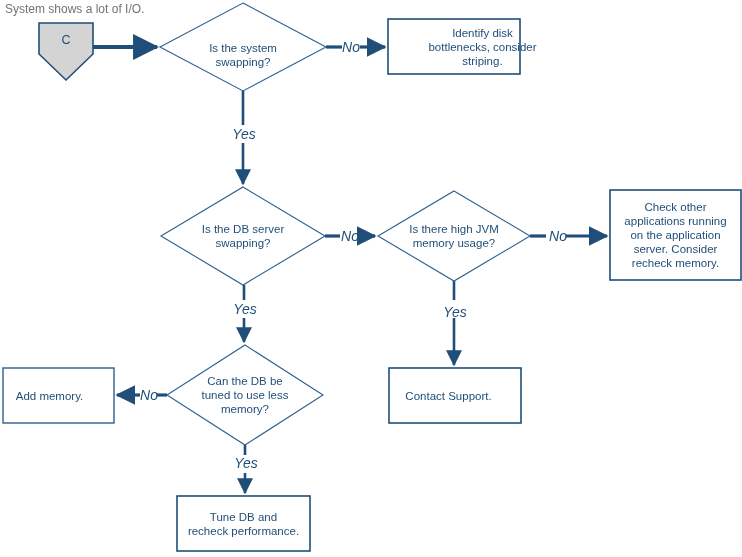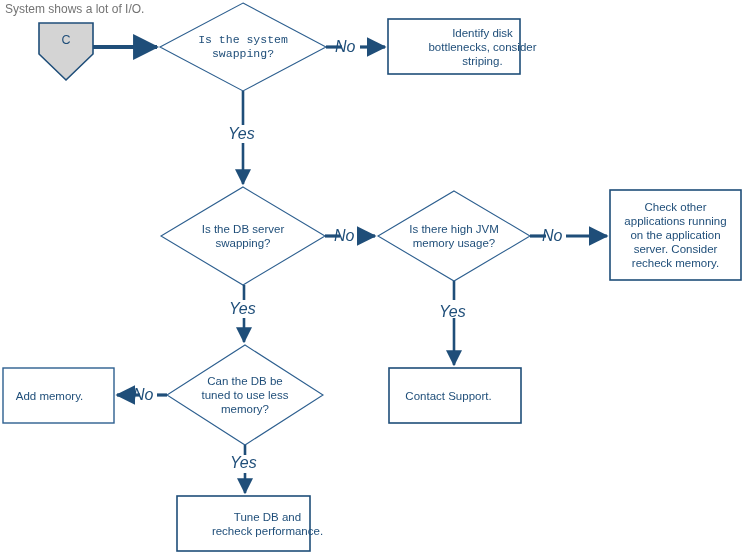--- a/index.html
+++ b/index.html
@@ -32,23 +32,24 @@
     pointer-events: none;
     white-space: pre-line;
     display: flex;
     align-items: center;
     justify-content: center;
   }
   .edge-label {
     position: absolute;
     font-family: "Liberation Sans", sans-serif;
     font-style: italic;
-    font-size: 16px;
+    font-size: 14px;
     color: #1f4e79;
     line-height: 12px;
+    text-align: center;
     white-space: nowrap;
   }
   .caption {
     position: absolute;
     font-family: "Liberation Sans", sans-serif;
     font-size: 12px;
     color: #737373;
     white-space: nowrap;
   }
   .connector-letter {
@@ -113,21 +114,21 @@
   <line x1="140" y1="395" x2="117" y2="395" stroke="#1f4e79" stroke-width="3.2" marker-end="url(#arrowBig)"></line>
 
   <line x1="245" y1="445" x2="245" y2="455" stroke="#1f4e79" stroke-width="2.6"></line>
   <line x1="245" y1="473" x2="245" y2="493" stroke="#1f4e79" stroke-width="2.6" marker-end="url(#arrowBig)"></line>
 </svg>
 
 <div class="caption" style="left:5px; top:2px;">System shows a lot of I/O.</div>
 
 <div class="connector-letter" style="left:39px; top:33px; width:54px;">C</div>
 
-<div class="node-text" style="left:178px; top:25px; width:130px; height:44px;font-family:Liberation Mono, monospace;">Is the system
+<div class="node-text" style="left:178px; top:33px; width:130px; height:44px;">Is the system
 swapping?</div>
 
 <div class="node-text" style="left:407px; top:22px; width:151px; height:49px;">Identify disk
 bottlenecks, consider
 striping.</div>
 
 <div class="node-text" style="left:178px; top:214px; width:130px; height:44px;">Is the DB server
 swapping?</div>
 
 <div class="node-text" style="left:390px; top:214px; width:128px; height:44px;">Is there high JVM
@@ -140,21 +141,21 @@
 recheck memory.</div>
 
 <div class="node-text" style="left:391px; top:371px; width:115px; height:49px;">Contact Support.</div>
 
 <div class="node-text" style="left:182px; top:373px; width:126px; height:44px;">Can the DB be
 tuned to use less
 memory?</div>
 
 <div class="node-text" style="left:5px; top:371px; width:89px; height:49px;">Add memory.</div>
 
-<div class="node-text" style="left:179px; top:499px; width:129px; height:49px;padding-left:24px;">Tune DB and
+<div class="node-text" style="left:179px; top:499px; width:129px; height:49px;">Tune DB and
 recheck performance.</div>
 
 <div class="edge-label" style="left:335px; top:41px; width:32px;">No</div>
 
 <div class="edge-label" style="left:228px; top:128px; width:32px;">Yes</div>
 
 <div class="edge-label" style="left:334px; top:230px; width:32px;">No</div>
 
 <div class="edge-label" style="left:229px; top:303px; width:32px;">Yes</div>
 

